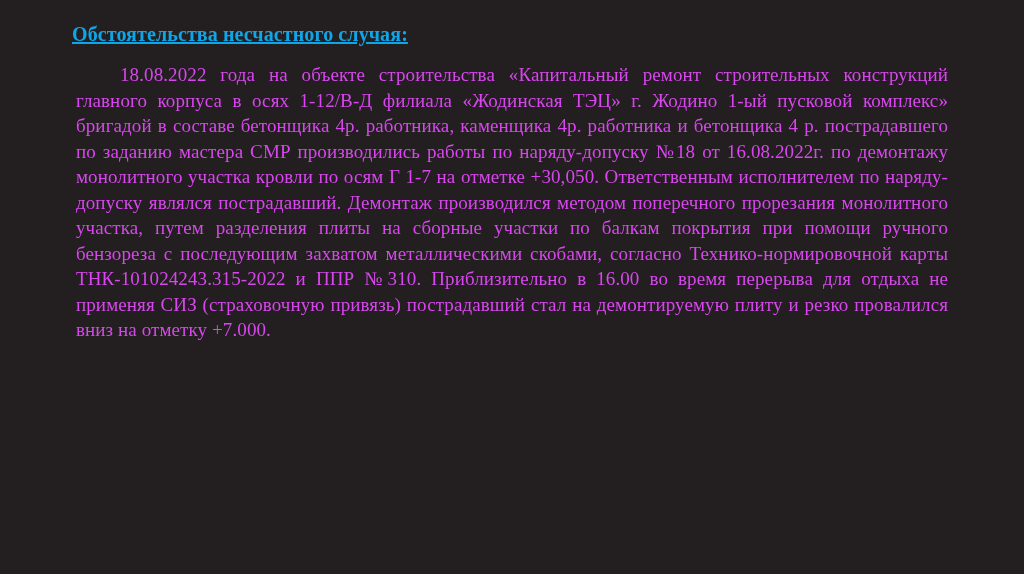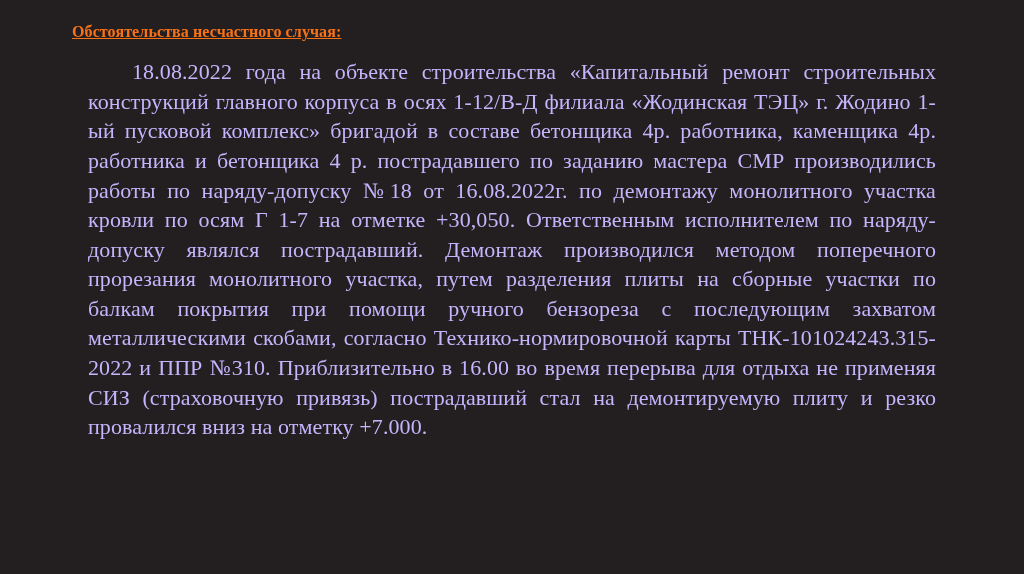--- a/index.html
+++ b/index.html
@@ -21,35 +21,35 @@
     background: #231f20;
     box-sizing: border-box;
   }
   .content {
     position: absolute;
     left: 72px;
     top: 22px;
     width: 880px;
   }
   .heading {
-    font-size: 16px;
+    font-size: 20px;
     font-weight: bold;
     text-decoration: underline;
-    color: #f97316;
+    color: #0ea5e9;
     letter-spacing: 0.1px;
     margin: 0 0 16px 0;
     line-height: 1.2;
   }
   .para {
-    font-size: 22px;
+    font-size: 19px;
     line-height: 1.345;
     text-align: justify;
     text-justify: inter-word;
-    color: #c4b5fd;
-    margin: 16px;
+    color: #d946ef;
+    margin: 4px;
     text-indent: 44px;
     letter-spacing: 0.1px;
   }
   .para + .para {
     margin-top: 17px;
   }
   .para:last-child {
     text-align: justify;
   }
 </style>

